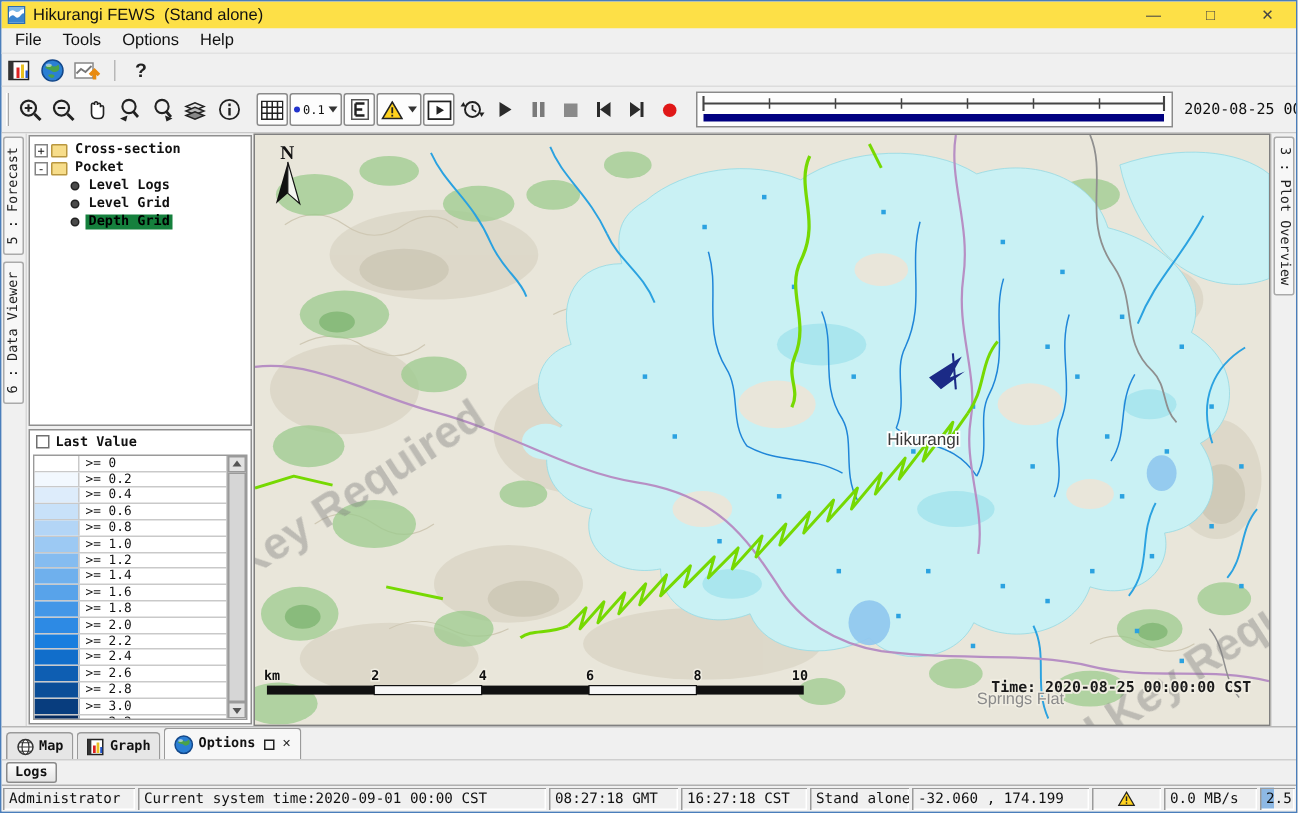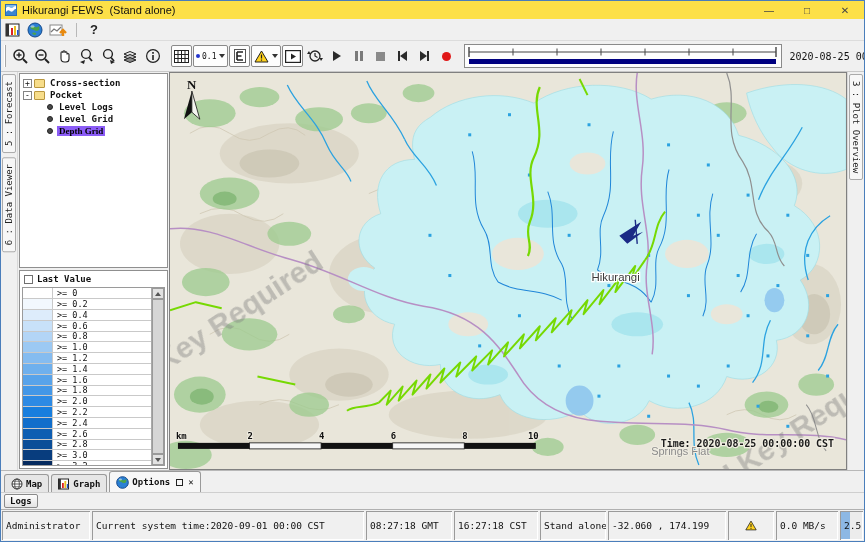--- a/index.html
+++ b/index.html
@@ -61,21 +61,21 @@
   .left-panel{ width:151px; flex:0 0 auto; display:flex; flex-direction:column; background:#f0f0f0; padding:1px; }
   .tree-box{ height:202px; background:#fff; border:1px solid #8f8f8f; overflow:hidden; padding:3px 0 0 3px; }
   .tree-row{ display:flex; align-items:center; height:12px; font-family:"DejaVu Sans Mono", monospace;
              font-size:9px; font-weight:bold; color:#111; white-space:pre; }
   .tree-row.leaf{ padding-left:24px; }
   .expander{ width:9px; height:9px; border:1px solid #848484; background:#fff; font-size:8px; line-height:7px;
              text-align:center; font-family:"DejaVu Sans Mono", monospace; font-weight:normal; margin-right:2px; flex:0 0 auto;}
   .folder-ic{ width:11px; height:9px; background:#f7dd8a; border:1px solid #b9973f; border-radius:1px; margin-right:3px; flex:0 0 auto;}
   .bullet{ width:6px; height:6px; border-radius:50%; background:#4a4a4a; border:1px solid #222; margin-right:4px; flex:0 0 auto;}
   .tree-label{ padding:0 2px; }
-  .tree-label.selected{ background:#8b5cf6; color:#000;font-family:Liberation Serif, serif; }
+  .tree-label.selected{ background:#15803d; color:#000; }
 
   .legend-box{ flex:1 1 auto; margin-top:2px; background:#fff; border:1px solid #8f8f8f;
                display:flex; flex-direction:column; min-height:0; }
   .lg-head{ height:16px; display:flex; align-items:center; gap:4px; padding:0 4px; flex:0 0 auto; }
   .lg-check{ width:9px; height:9px; border:1px solid #707070; background:#fff; flex:0 0 auto; }
   .lg-head-label{ font-family:"DejaVu Sans Mono", monospace; font-size:9px; font-weight:bold; color:#111; }
   .lg-list{ flex:1 1 auto; border:1px solid #9a9a9a; margin:0 2px 2px 2px; position:relative; overflow:hidden; background:#fff; }
   .lg-rows{ margin-right:13px; }
   .lg-row{ display:flex; height:10.8px; border-bottom:1px solid #c9c9c9; align-items:stretch; }
   .lg-swatch{ width:30px; border-right:1px solid #c9c9c9; flex:0 0 auto; }
@@ -101,21 +101,21 @@
   .btab.active{ height:21px; background:#f7f7f7; }
   .btab .tab-ctl{ font-size:9px; color:#222; margin-left:2px; }
   .restore-sq{ width:7px; height:7px; border:1.5px solid #222; display:inline-block; margin-left:3px; }
 
   .logsrow{ height:17px; background:#f0f0f0; display:flex; align-items:center; padding-left:3px;
             border-top:1px solid #cfcfcf; flex:0 0 auto; }
   .logs-btn{ font-family:"DejaVu Sans Mono", monospace; font-size:9px; font-weight:bold; color:#111;
              background:linear-gradient(#fdfdfd,#e4e4e4); border:1px solid #8a8a8a; border-radius:2px; padding:0 5px; height:14px; }
 
   
-  .statusbar{ height:32px; background:#f0f0f0; border-top:1px solid #b0b0b0; display:flex; gap:2px;
+  .statusbar{ height:18px; background:#f0f0f0; border-top:1px solid #b0b0b0; display:flex; gap:2px;
               padding:1px 1px; flex:0 0 auto; }
   .scell{ box-shadow:inset 1px 1px 0 #9a9a9a, inset -1px -1px 0 #ffffff; display:flex; align-items:center;
           padding:0 4px; font-family:"DejaVu Sans Mono", monospace; font-size:9.5px; color:#111; white-space:pre;
           overflow:hidden; flex:0 0 auto; }
   .scell.mem{ background:linear-gradient(90deg,#8db8e4 0,#8db8e4 42%,#ececec 42%); }
 </style>
 </head>
 <body>
 
 <div class="window">
@@ -127,20 +127,26 @@
       <path d="M1 4 q2-2 4-0.5 q2 1.5 4-1 L11 2 V1 H1 Z" fill="#7db8e8"></path>
     </svg>
     <span class="title-text">Hikurangi FEWS  (Stand alone)</span>
     <div class="win-controls">
       <div class="win-btn">—</div>
       <div class="win-btn">□</div>
       <div class="win-btn">✕</div>
     </div>
   </div>
 
+  <div class="menubar">
+    <div class="menu-item">File</div>
+    <div class="menu-item">Tools</div>
+    <div class="menu-item">Options</div>
+    <div class="menu-item">Help</div>
+  </div>
 
   <div class="tb1">
     <svg width="16" height="16" viewBox="0 0 16 16">
       <rect x="1" y="2" width="13" height="12" fill="#fff" stroke="#222"></rect>
       <rect x="1" y="2" width="3" height="12" fill="#333"></rect>
       <rect x="6" y="6" width="2" height="7" fill="#d22"></rect>
       <rect x="9" y="4" width="2" height="9" fill="#e8c020"></rect>
       <rect x="12" y="8" width="1.6" height="5" fill="#2255cc"></rect>
     </svg>
     <svg width="16" height="16" viewBox="0 0 16 16">

